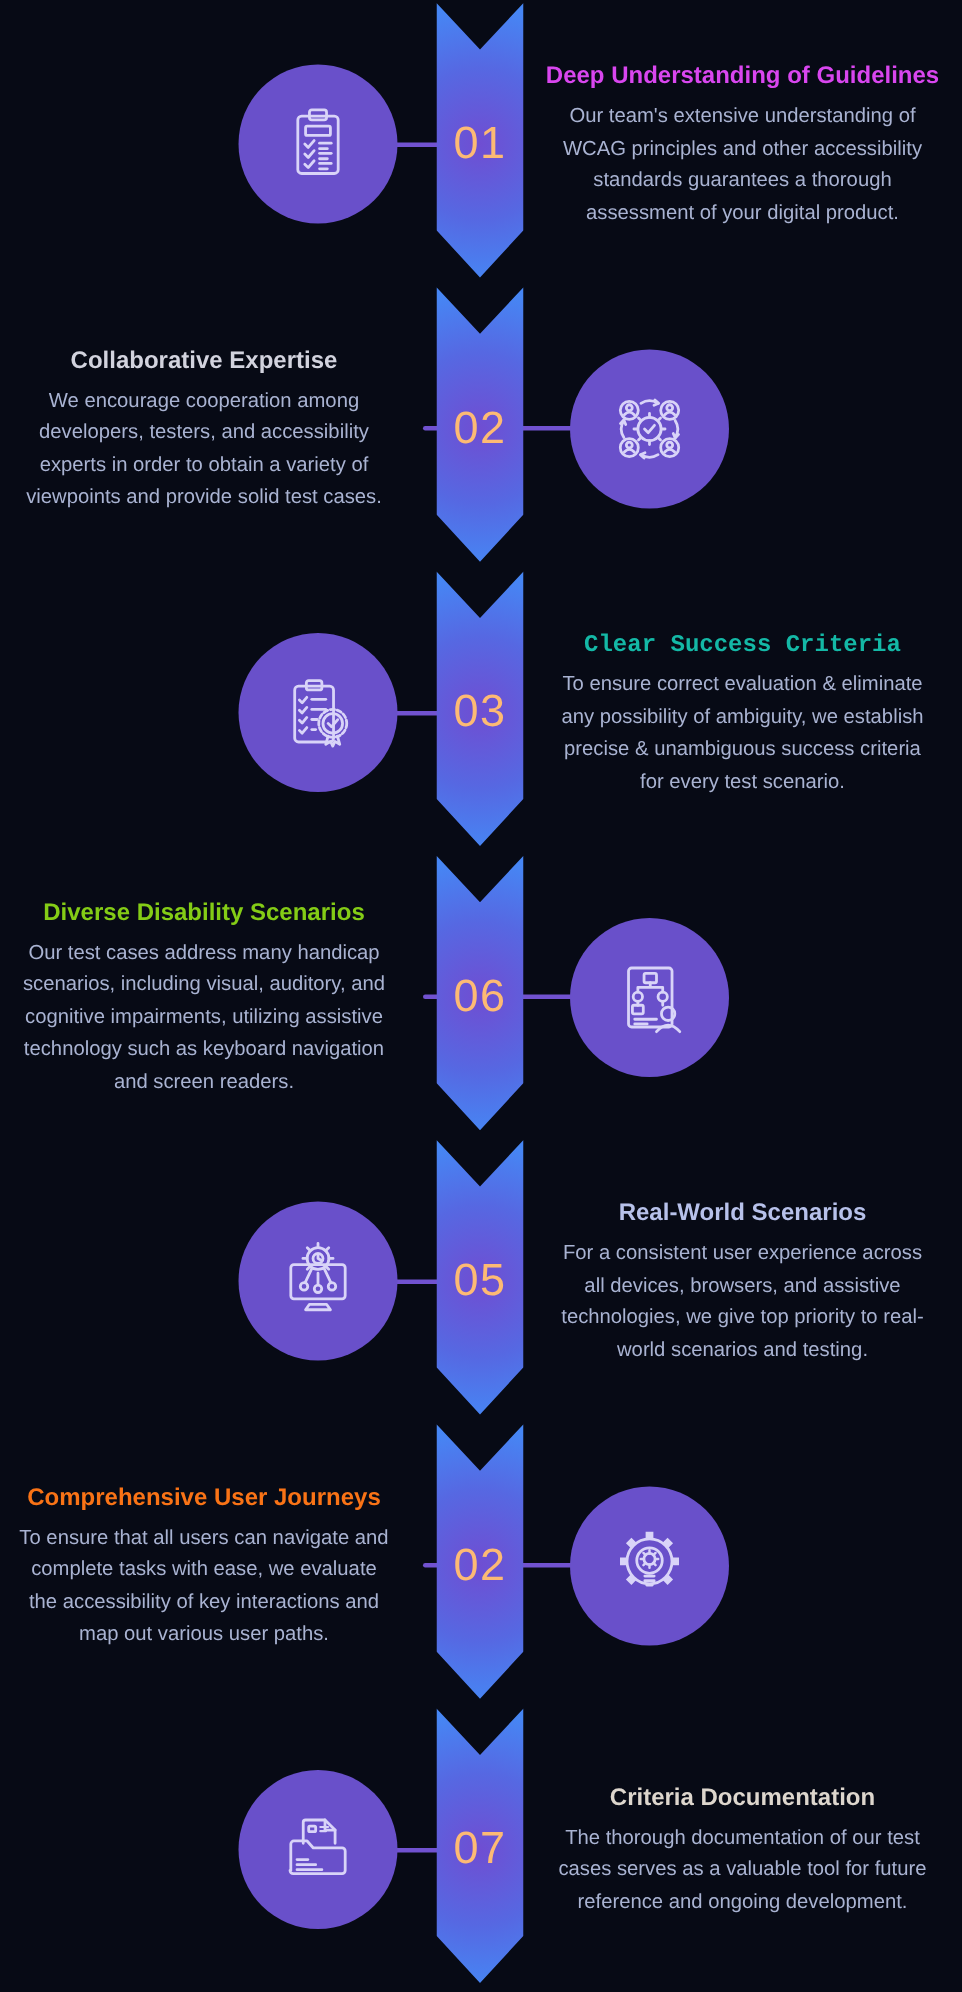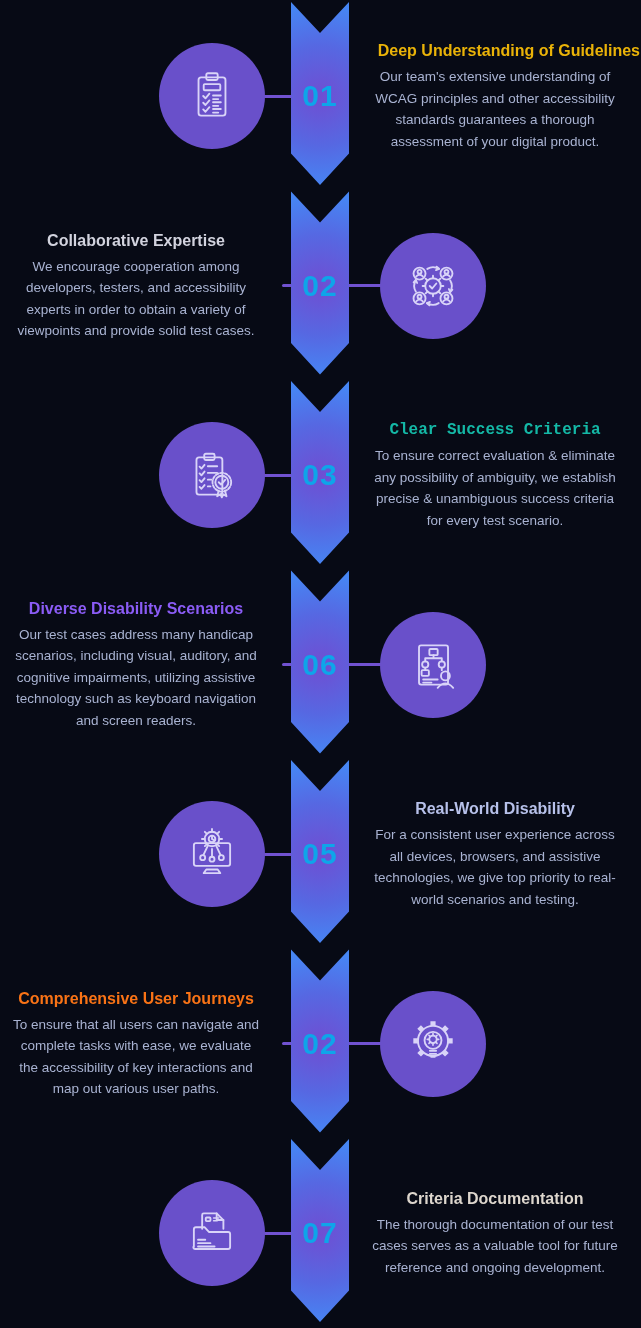--- a/index.html
+++ b/index.html
@@ -19,22 +19,22 @@
   .circle{
     position:absolute;top:41px;width:106px;height:106px;border-radius:50%;
     background:#6950ca;z-index:3;display:flex;align-items:center;justify-content:center;
   }
   .step.text-right .circle{left:159px;}
   .step.text-left  .circle{left:380px;}
   .icon-svg{width:58px;height:58px;stroke:#d9d4f8;fill:none;stroke-width:1.8;
     stroke-linecap:round;stroke-linejoin:round;}
   .num{
     position:absolute;left:291px;width:58px;top:76px;height:36px;line-height:36px;
-    text-align:center;font-size:30px;font-weight:bold;letter-spacing:1px;
-    color:#0ea5e9;z-index:3;
+    text-align:center;font-size:30px;font-weight:normal;letter-spacing:1px;
+    color:#fdba74;z-index:3;
   }
   .text{
     position:absolute;top:0;height:190px;display:flex;flex-direction:column;
     justify-content:center;text-align:center;z-index:2;
   }
   .step.text-right .text{left:350px;width:290px;}
   .step.text-left  .text{left:0;width:272px;}
   .text h3{margin:0 0 6px 0;font-size:16px;font-weight:bold;color:#bcc5ea;}
   .text p{margin:0;font-size:13.5px;line-height:21.5px;color:#a9b3d2;white-space:pre-line;text-align:center;}
 </style>
@@ -103,21 +103,21 @@
         <path d="M19.5 34.5 l2.2 2.2 3.8 -4.4"></path>
           <line x1="29" y1="34" x2="36.5" y2="34"></line>
           <line x1="29" y1="37.5" x2="34" y2="37.5"></line>
         <path d="M19.5 41 l2.2 2.2 3.8 -4.4"></path>
           <line x1="29" y1="40.5" x2="36.5" y2="40.5"></line>
           <line x1="29" y1="44" x2="34" y2="44"></line>
       </svg>
     </div>
     <div class="num">01</div>
     <div class="text">
-      <h3 style="color: #eab308; text-align: right;">Deep Understanding of Guidelines</h3>
+      <h3 style="color: #d946ef;">Deep Understanding of Guidelines</h3>
       <p>Our team's extensive understanding of
 WCAG principles and other accessibility
 standards guarantees a thorough
 assessment of your digital product.</p>
     </div>
   </section>
 
   <section class="step text-left" style="top:191.5px">
     <div class="connector"></div>
     <div class="circle">
@@ -198,21 +198,21 @@
         <circle cx="36.5" cy="27.5" r="3"></circle>
         <path d="M20.5 30.5 v2.5 M36.5 30.5 v2.5"></path>
         <rect x="17" y="33" width="7" height="5.5" rx="1"></rect>
         <path d="M18.5 42 h14 M18.5 45 h8"></path>
         <circle cx="40" cy="38.5" r="4.3"></circle>
         <path d="M32.5 50 q7.5 -8.5 15 0"></path>
       </svg>
     </div>
     <div class="num">06</div>
     <div class="text">
-      <h3 style="color: #8b5cf6;">Diverse Disability Scenarios</h3>
+      <h3 style="color: #84cc16;">Diverse Disability Scenarios</h3>
       <p>Our test cases address many handicap
 scenarios, including visual, auditory, and
 cognitive impairments, utilizing assistive
 technology such as keyboard navigation
 and screen readers.</p>
     </div>
   </section>
 
   <section class="step text-right" style="top:760px">
     <div class="connector"></div>
@@ -225,21 +225,21 @@
         <rect x="10.5" y="17.5" width="35" height="22" rx="2"></rect>
         <path d="M24 20 L19.8 28.9 M28 23 v7.3 M32 20 L36.2 28.9"></path>
         <circle cx="19" cy="31.5" r="2.4"></circle>
           <circle cx="28" cy="33" r="2.4"></circle>
           <circle cx="37" cy="31.5" r="2.4"></circle>
         <path d="M20 46.5 l2.5 -3.5 h11 l2.5 3.5 z"></path>
       </svg>
     </div>
     <div class="num">05</div>
     <div class="text">
-      <h3 style="color: rgb(183, 193, 234);">Real-World Disability</h3>
+      <h3 style="color: rgb(183, 193, 234);">Real-World Scenarios</h3>
       <p>For a consistent user experience across
 all devices, browsers, and assistive
 technologies, we give top priority to real-
 world scenarios and testing.</p>
     </div>
   </section>
 
   <section class="step text-left" style="top:949.5px">
     <div class="connector"></div>
     <div class="circle">

